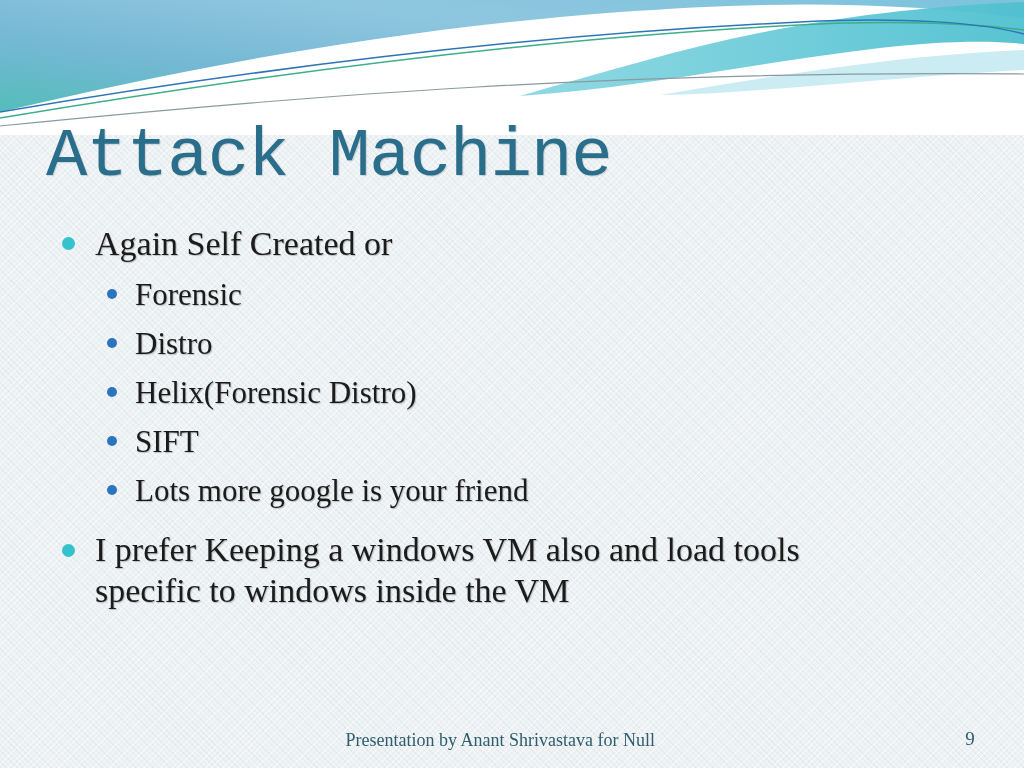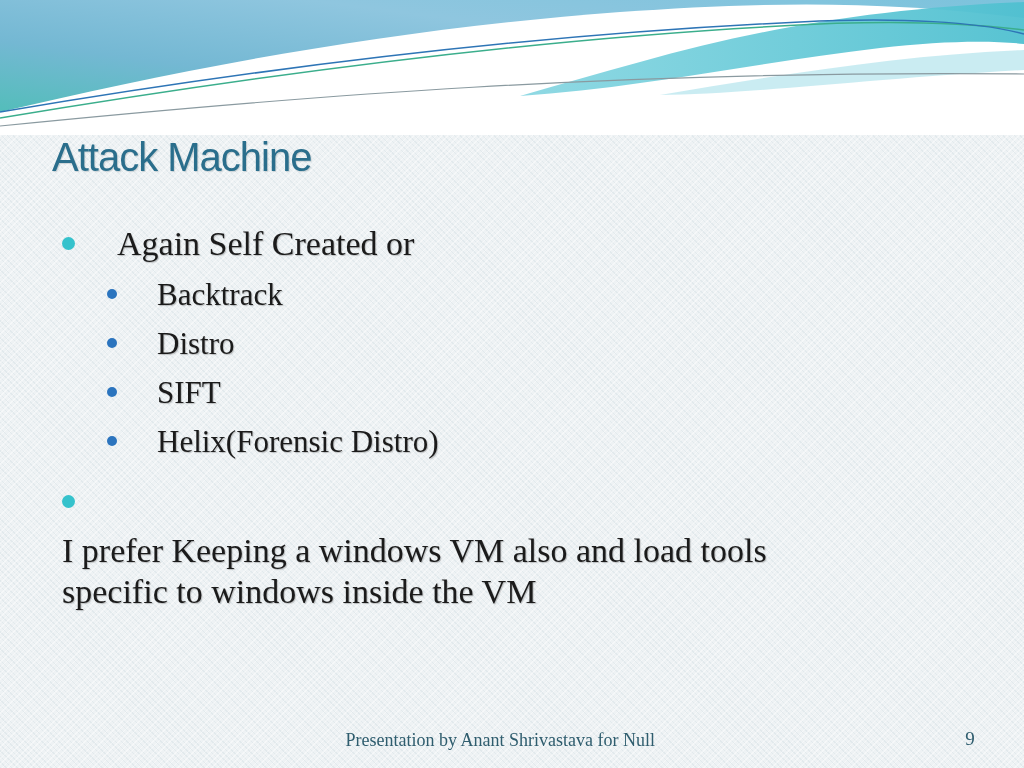--- a/index.html
+++ b/index.html
@@ -10,39 +10,39 @@
     background-color:#EEF2F4;
     background-image:
       repeating-linear-gradient(135deg, rgba(255,255,255,.45) 0 1px, transparent 1px 4px),
       repeating-linear-gradient(45deg, rgba(199,214,220,.30) 0 1px, transparent 1px 4px);
     font-family:"Liberation Serif","DejaVu Serif",serif;
   }
   .wave-header{
     position:absolute;top:0;left:0;width:1024px;height:135px;
   }
   .slide-title{
-    position:absolute;left:52px;top:116px;width:900px;
-    font-family:Liberation Sans, sans-serif;
-    font-size:40px;line-height:82px;letter-spacing:-1px;
+    position:absolute;left:46px;top:116px;width:900px;
+    font-family:Liberation Mono, monospace;
+    font-size:69px;line-height:82px;letter-spacing:-1px;
     color:#2A6E8C;
     text-shadow:1px 1px 1px rgba(90,110,120,.25);
   }
   .content{
     position:absolute;left:62px;top:222px;width:870px;
     color:#1b1b1b;
     text-shadow:1px 1px 1px rgba(70,70,70,.30);
   }
-  .li{display:flex;align-items:flex-start;gap:22px;}
+  .li{display:flex;align-items:flex-start;}
   .li .dot{flex:0 0 auto;border-radius:50%;}
   .lvl1{font-size:34px;line-height:44px;}
   .lvl1 .dot{width:13px;height:13px;background:#35C2CC;margin:15px 20px 0 0;}
   .lvl2{font-size:31px;line-height:49px;margin-left:45px;}
   .lvl2 .dot{width:10px;height:10px;background:#2B74BE;margin:19px 18px 0 0;}
   .sub-list{margin-top:4px;}
-  .last-item{margin-top:14px;flex-direction:column;}
+  .last-item{margin-top:14px;}
   .last-item .text{max-width:810px;line-height:41px;}
   .footer-text{
     position:absolute;left:255px;top:730px;width:400px;
     text-align:right;font-size:18px;color:#2F5D6E;
   }
   .page-number{
     position:absolute;left:953px;top:728px;width:34px;
     text-align:center;font-size:19px;color:#2F5D6E;
   }
 </style>
@@ -78,33 +78,37 @@
   <div class="content">
 
     <div class="li lvl1">
       <span class="dot"></span>
       <span class="text">Again Self Created or</span>
     </div>
 
     <div class="sub-list">
       <div class="li lvl2">
         <span class="dot"></span>
-        <span class="text">Backtrack</span>
+        <span class="text">Forensic</span>
       </div>
       <div class="li lvl2">
         <span class="dot"></span>
         <span class="text">Distro</span>
       </div>
       <div class="li lvl2">
         <span class="dot"></span>
+        <span class="text">Helix(Forensic Distro)</span>
+      </div>
+      <div class="li lvl2">
+        <span class="dot"></span>
         <span class="text">SIFT</span>
       </div>
       <div class="li lvl2">
         <span class="dot"></span>
-        <span class="text">Helix(Forensic Distro)</span>
+        <span class="text">Lots more google is your friend</span>
       </div>
     </div>
 
     <div class="li lvl1 last-item">
       <span class="dot"></span>
       <span class="text">I prefer Keeping a windows VM also and load tools specific to windows inside the VM</span>
     </div>
 
   </div>
 

